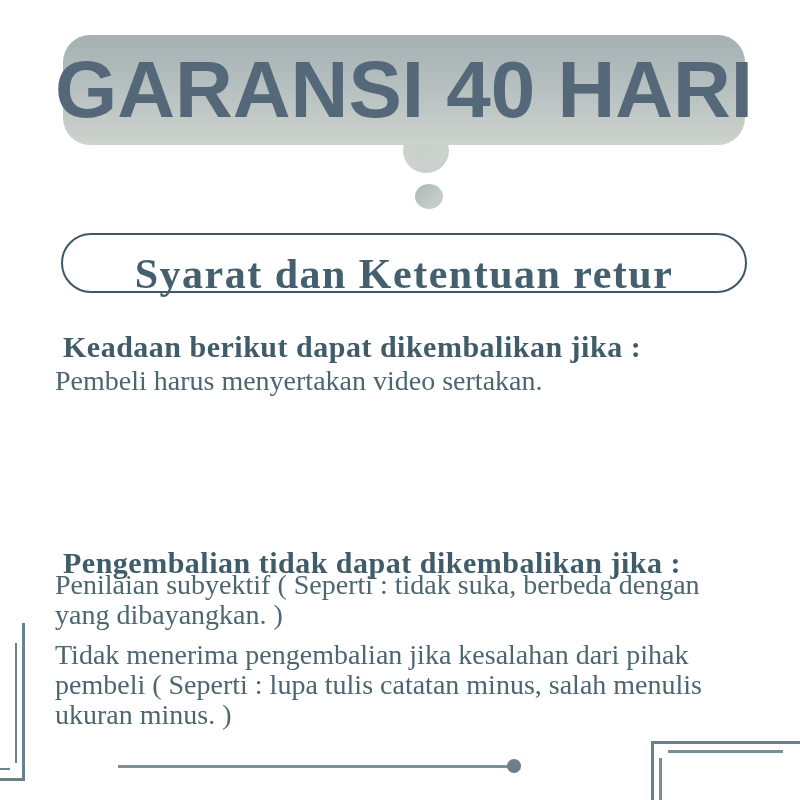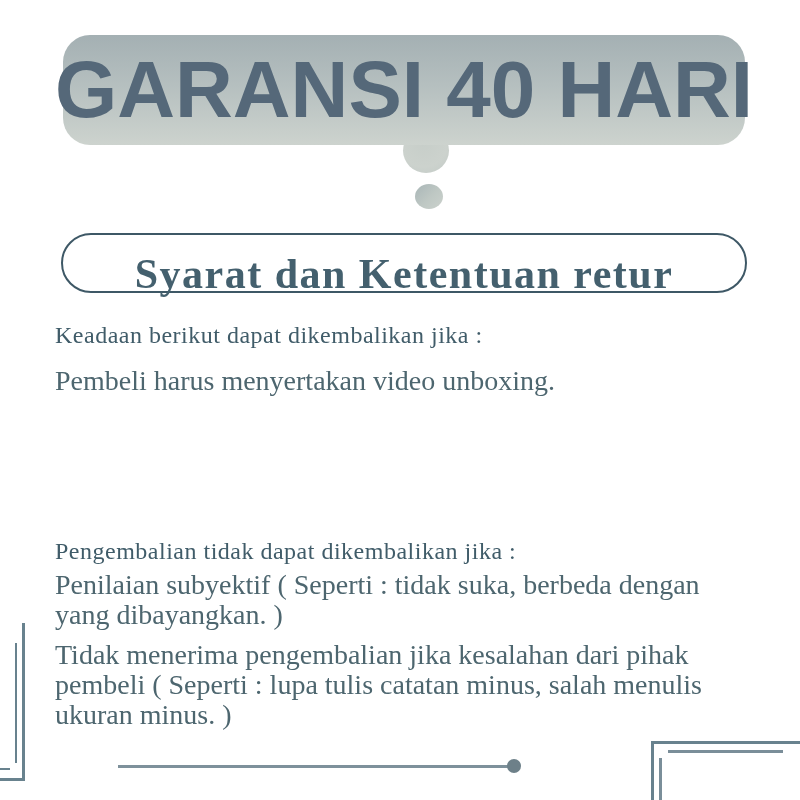--- a/index.html
+++ b/index.html
@@ -31,22 +31,22 @@
   .pill{
     position:absolute;left:61px;top:233px;width:686px;height:60px;box-sizing:border-box;
     border:2.5px solid #3e5866;border-radius:31px;background:#ffffff;
     display:flex;align-items:center;justify-content:center;
   }
   .pill-label{
     font-weight:bold;font-size:42px;color:#44606e;letter-spacing:1.5px;white-space:nowrap;margin-top:22px;
   }
   
   .sec-heading{
-    position:absolute;left:55px;width:700px;margin:0;
-    font-weight:normal;font-size:24px;color:#405c69;letter-spacing:0.5px;white-space:pre-line;
+    position:absolute;left:55px;width:700px;margin:8px;
+    font-weight:bold;font-size:30px;color:#405c69;letter-spacing:0.5px;white-space:pre-line;
   }
   .sec-para{
     position:absolute;left:55px;width:710px;margin:0;
     font-size:28px;line-height:30px;color:#4d666f;white-space:pre-line;
   }
   .h1{top:322px;}
   .p1{top:366px;}
   .p2{top:404px;}
   .h2{top:538px;}
   .p3{top:570px;}
@@ -76,21 +76,21 @@
   <div class="tail-small"></div>
   <div class="banner">
     <span class="banner-title">GARANSI 40 HARI</span>
   </div>
 
   <div class="pill">
     <span class="pill-label">Syarat dan Ketentuan retur</span>
   </div>
 
   <h2 class="sec-heading h1">Keadaan berikut dapat dikembalikan jika :</h2>
-  <p class="sec-para p1">Pembeli harus menyertakan video unboxing.</p>
+  <p class="sec-para p1">Pembeli harus menyertakan video sertakan.</p>
 
   <h2 class="sec-heading h2">Pengembalian tidak dapat dikembalikan jika :</h2>
   <p class="sec-para p4">Tidak menerima pengembalian jika kesalahan dari pihak
 pembeli ( Seperti : lupa tulis catatan minus, salah menulis
 ukuran minus. )</p>
   <p class="sec-para p3">Penilaian subyektif ( Seperti : tidak suka, berbeda dengan
 yang dibayangkan. )</p>
 
   <div class="bl-outer"></div>
   <div class="bl-inner-v"></div>

